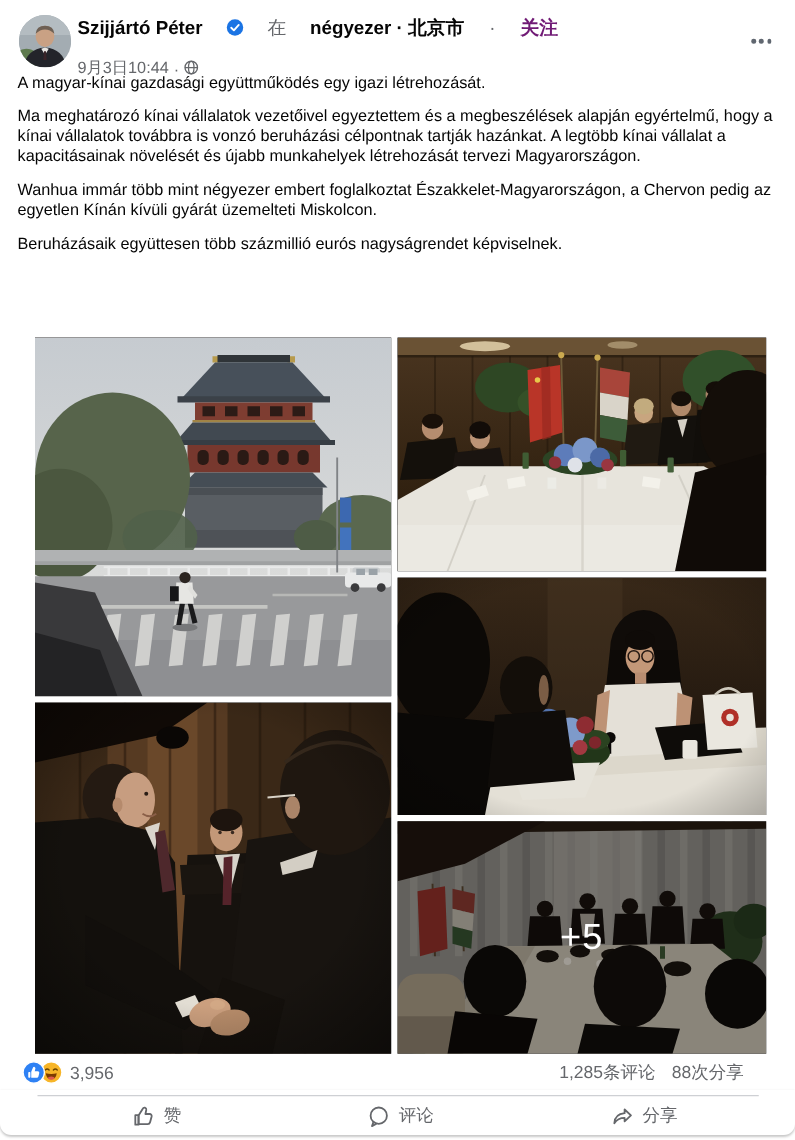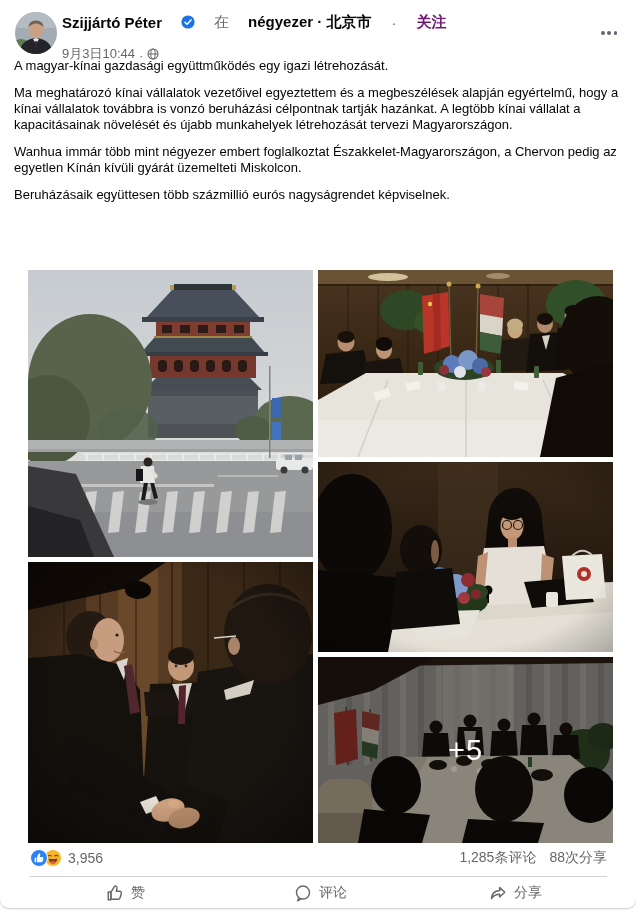--- a/index.html
+++ b/index.html
@@ -30,21 +30,21 @@
   .ph { position:absolute; overflow:hidden; background:#222; cursor:pointer; }
   .ph svg { display:block; width:100%; height:100%; filter:blur(0.4px); }
   .ph1 { left:0;   top:0;     width:285px; height:287px; }
   .ph2 { left:0;   top:292px; width:285px; height:281px; }
   .ph3 { left:290px; top:0;     width:295px; height:187px; }
   .ph4 { left:290px; top:192px; width:295px; height:190px; }
   .ph5 { left:290px; top:387px; width:295px; height:186px; }
   .more-overlay { position:absolute; inset:0; background:rgba(8,6,6,0.32); display:flex; align-items:center; justify-content:center; color:#fff; font-size:29px; font-weight:normal; letter-spacing:1px; }
 
   
-  .stats { position:absolute; left:30px; top:847px; width:577px; height:22px; display:flex; align-items:center; justify-content:space-between; font-size:14px; color:#65676b; }
+  .stats { position:absolute; left:18px; top:847px; width:577px; height:22px; display:flex; align-items:center; justify-content:space-between; font-size:14px; color:#65676b; }
   .reactions { display:flex; align-items:center; cursor:pointer; }
   .rbadge { width:18px; height:18px; border-radius:50%; display:block; }
   .rbadge + .rbadge { margin-left:-4px; }
   .rcount { margin-left:6px; }
   .counts { display:flex; gap:13px;margin-left:48px; }
   .counts span { cursor:pointer; }
 
   .divider { position:absolute; left:30px; top:876px; width:577px; height:1px; background:#ced0d4; }
 
   

